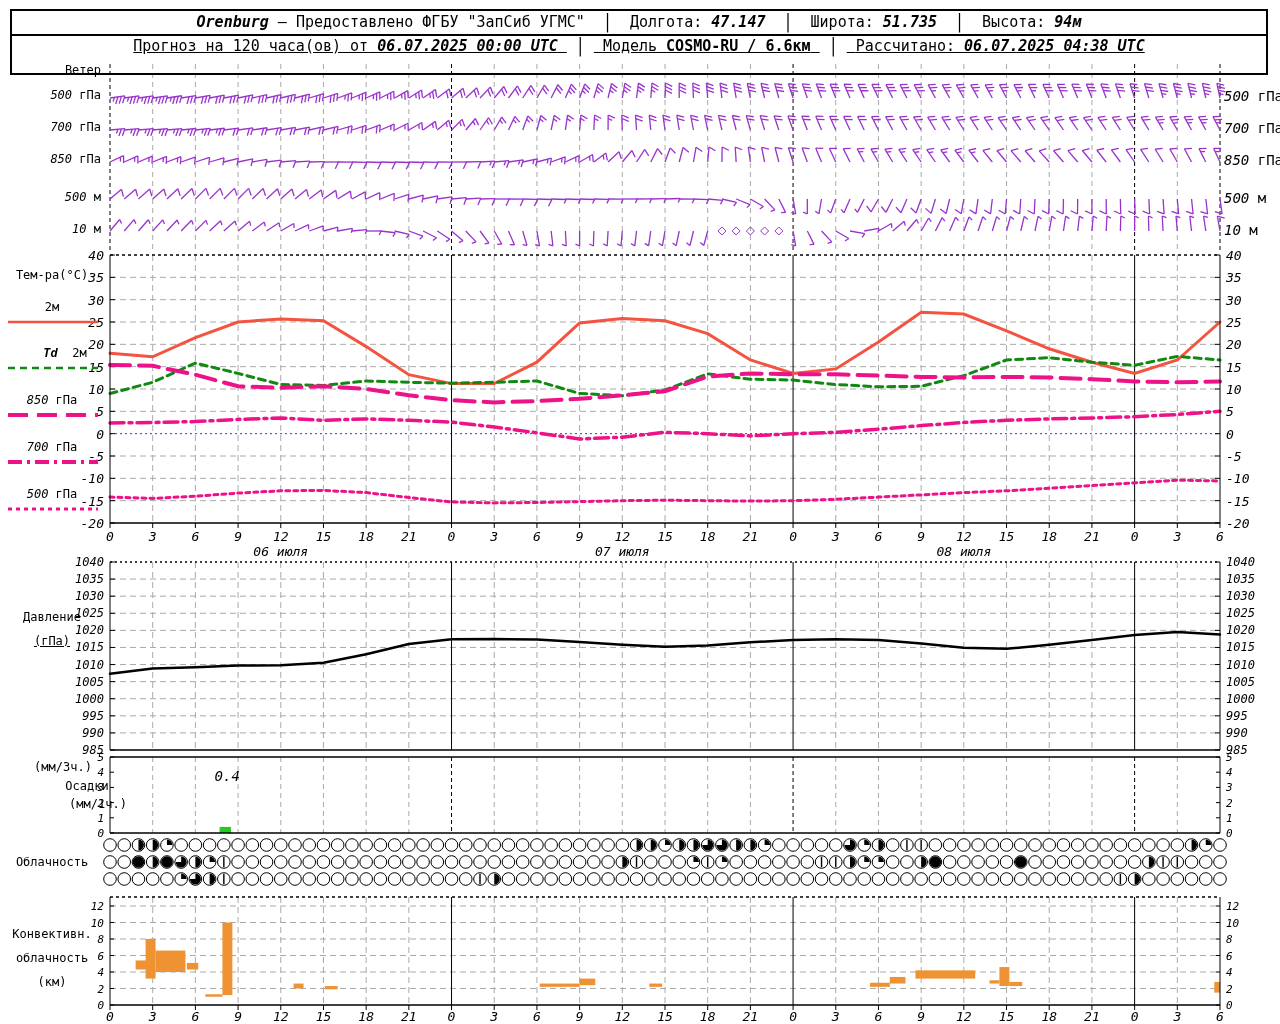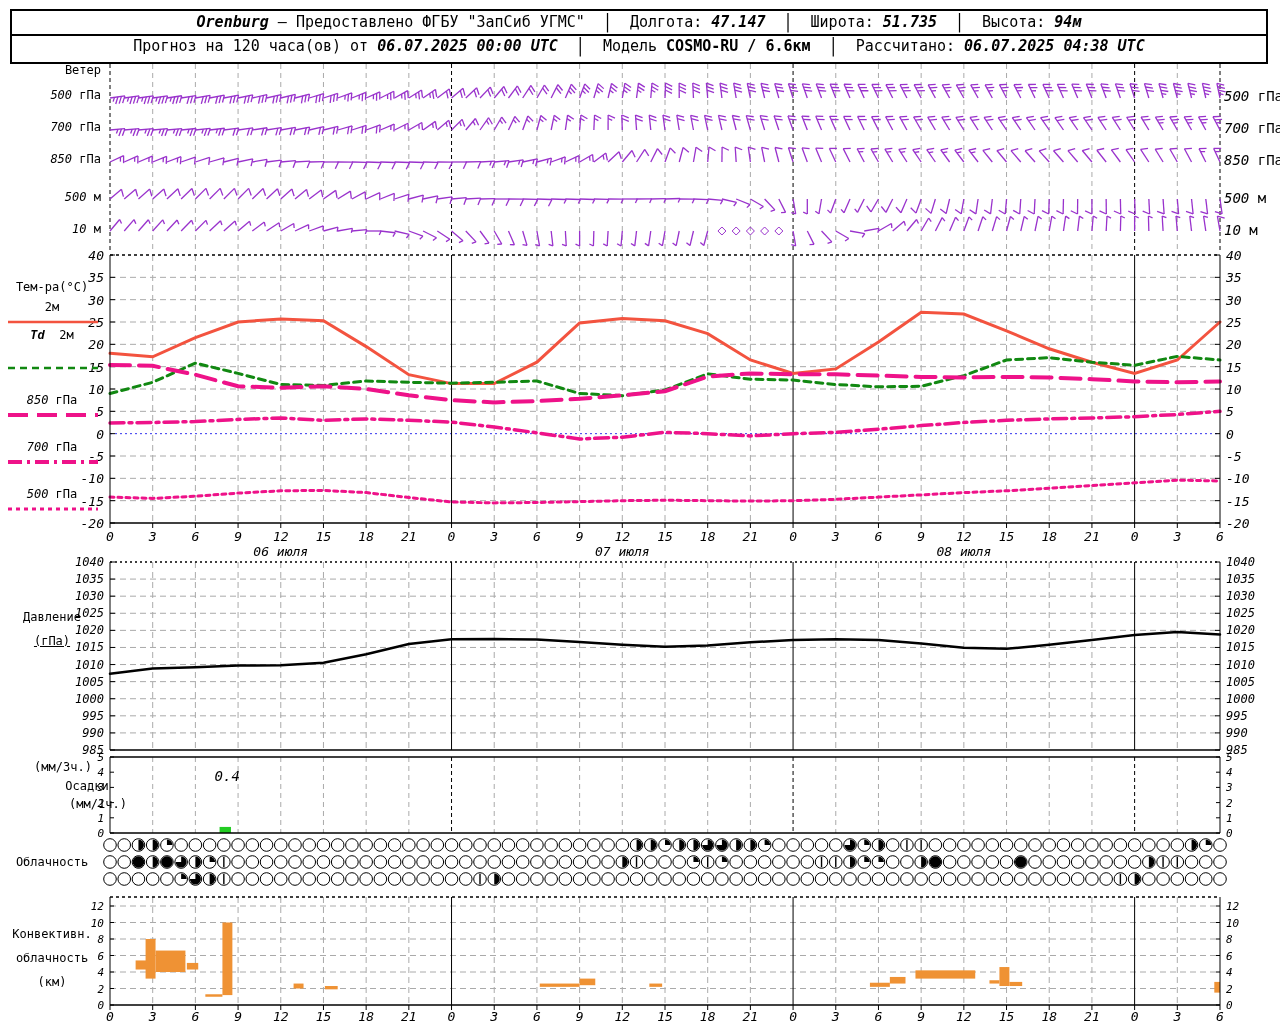--- a/index.html
+++ b/index.html
@@ -1,21 +1,21 @@
 <!DOCTYPE html>
 <html><head>
 <meta charset="utf-8">
 <style>
   html,body{margin:0;padding:0;background:#fff;}
   #app{position:relative;width:1280px;height:1024px;background:#fff;color:#000;
        font-family:"DejaVu Sans Mono",monospace;overflow:hidden;}
   .hbox{position:absolute;left:10px;width:1258px;box-sizing:border-box;border:2px solid #000;
         text-align:center;font-size:15px;line-height:22px;white-space:nowrap;}
   #hbox1{top:9px;height:27px;}
-  #hbox2{top:36px;height:28px;border-top:none;line-height:20px;}
+  #hbox2{top:36px;height:39px;border-top:none;line-height:20px;text-decoration:underline;}
   .it{font-style:italic;}
   .b{font-weight:bold;}
   .sep{display:inline-block;margin:0 9px;transform:scaleY(1.25);}
   .lab{position:absolute;left:0;width:104px;font-size:12px;white-space:nowrap;}
   .lab.r{text-align:right;padding-right:3px;box-sizing:border-box;}
   .lab.c{text-align:center;}
   .rlab{position:absolute;left:1224px;width:56px;font-size:14px;white-space:nowrap;text-align:left;}
   svg{position:absolute;left:0;top:0;pointer-events:none;}
   svg text{font-family:"DejaVu Sans Mono",monospace;fill:#000;}
   svg text.num{font-style:italic;}
@@ -1884,25 +1884,25 @@
     <span class="it">500</span> <span>гПа</span></div>
   <div class="rlab" style="top:120px;">
     <span class="it">700</span> <span>гПа</span></div>
   <div class="rlab" style="top:152px;">
     <span class="it">850</span> <span>гПа</span></div>
   <div class="rlab" style="top:190px;">
     <span class="it">500</span> <span>м</span></div>
   <div class="rlab" style="top:222px;">
     <span class="it">10</span>&nbsp;<span>м</span></div>
 
-  <div class="lab c" style="top:268px;margin-top:12px;">Тем-ра(°C)</div>
+  <div class="lab c" style="top:268px;">Тем-ра(°C)</div>
 
   <div class="lab c" style="top:300px;">
     <span class="it b"></span><span>2м</span></div>
-  <div class="lab c" style="top:328px;">
+  <div class="lab c" style="top:346px;padding-left:13px;">
     <span class="it b">Td</span>&nbsp;&nbsp;<span>2м</span></div>
   <div class="lab c" style="top:393px;">
     <span class="it">850</span> <span>гПа</span></div>
   <div class="lab c" style="top:440px;">
     <span class="it">700</span> <span>гПа</span></div>
   <div class="lab c" style="top:487px;">
     <span class="it">500</span> <span>гПа</span></div>
 
   <div class="lab c" style="top:610px;">Давление</div>
   <div class="lab c" style="top:634px;text-decoration:underline;">(гПа)</div>

